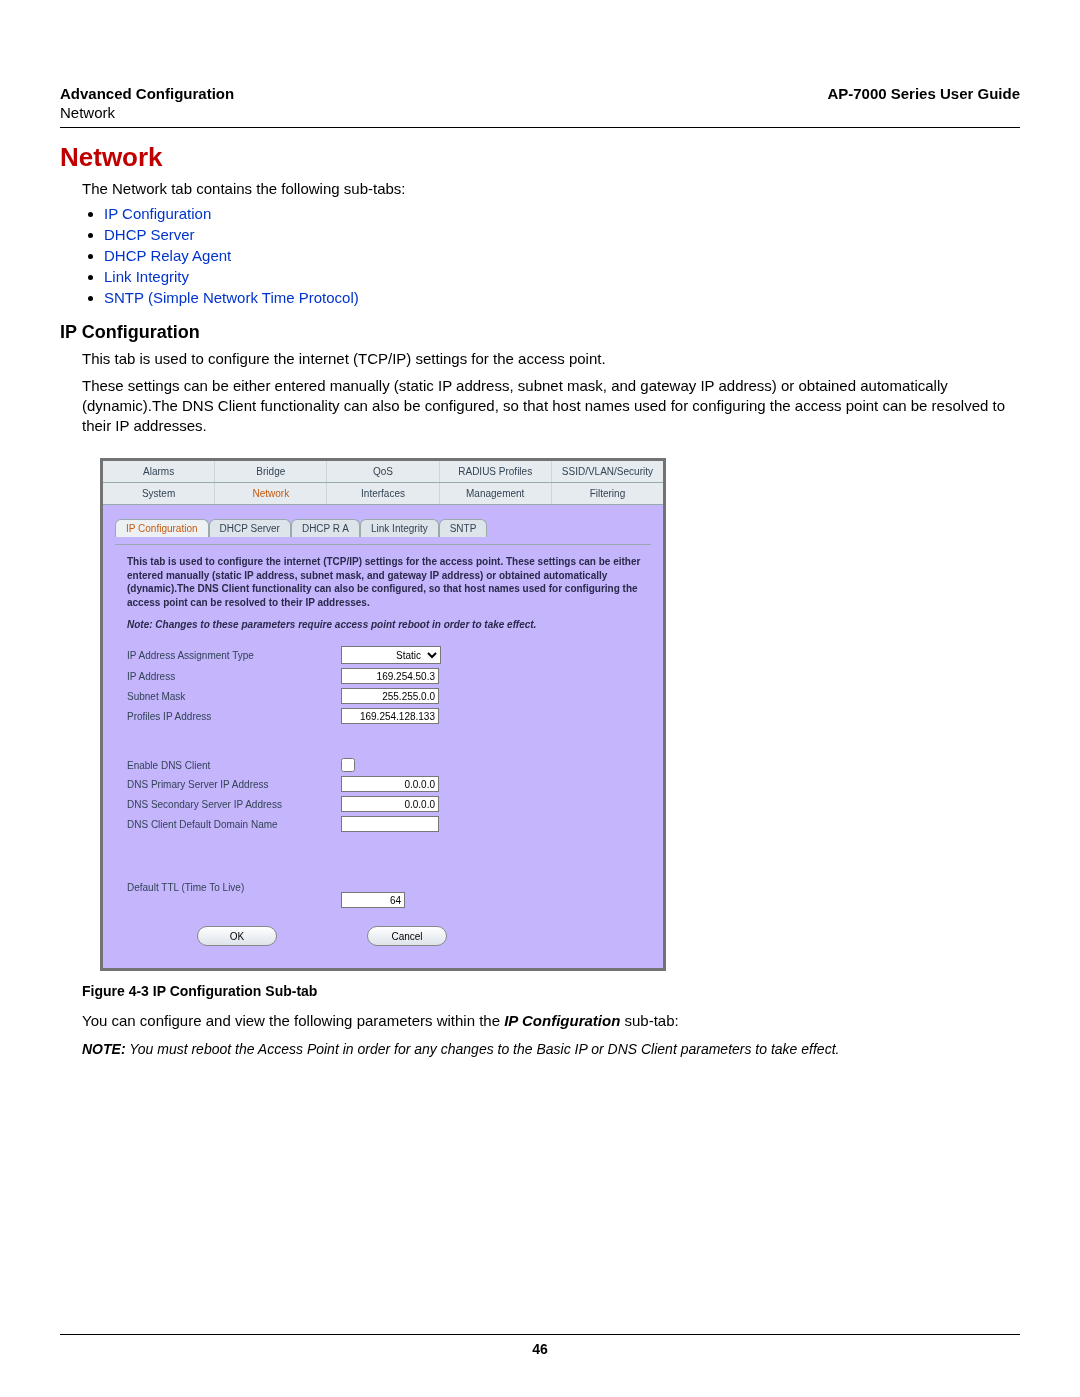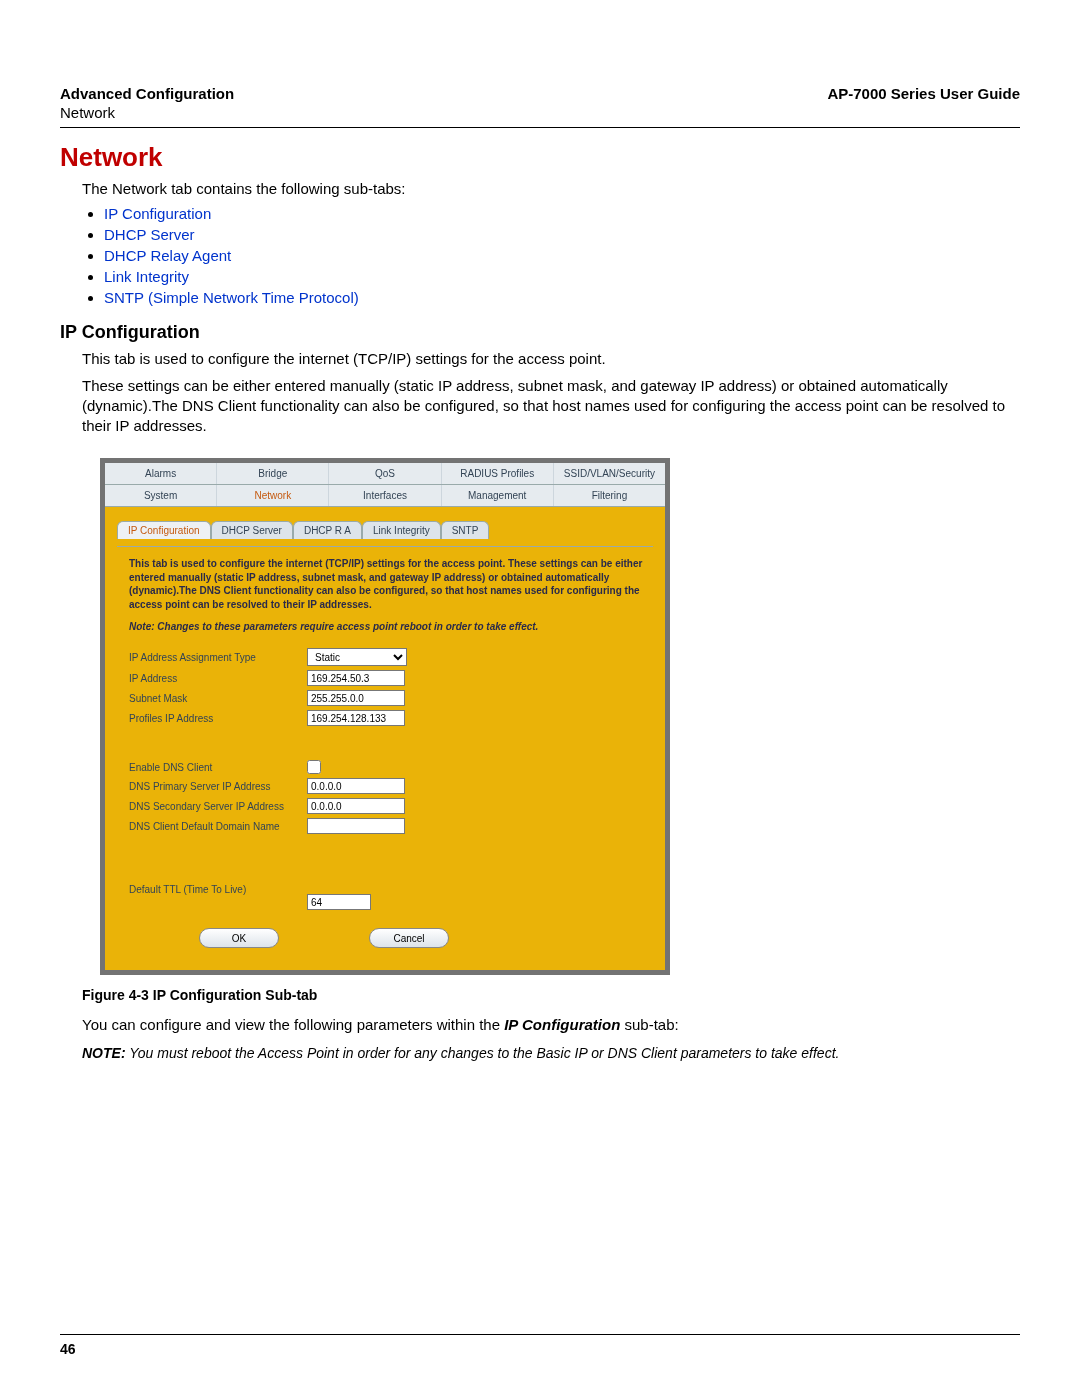--- a/index.html
+++ b/index.html
@@ -57,22 +57,22 @@
   }
   h2.sub-title {
     font-size: 18px;
     margin: 16px 0 6px 0;
   }
   .figure-wrap {
     margin: 22px 0 10px 40px;
   }
   .panel {
     width: 560px;
-    border: 5px solid #737373;
-    background: #eab308;
+    border: 3px solid #737373;
+    background: #c4b5fd;
     font-family: Verdana, Arial, sans-serif;
   }
   .top-tabs {
     display: flex;
     border-bottom: 1px solid #9aa;
   }
   .top-tab {
     flex: 1;
     text-align: center;
     font-size: 10px;
@@ -129,29 +129,30 @@
     margin: 0 6px 16px 12px;
   }
   .form-row {
     display: flex;
     align-items: center;
     margin: 4px 0 4px 12px;
     font-size: 10px;
     color: #345;
   }
   .form-row .label {
-    width: 178px;
+    width: 214px;
   }
   .form-row input[type="text"], .form-row select {
     font-size: 10px;
     height: 16px;
     box-sizing: border-box;
     border: 1px solid #777;
     background: #fff;
     padding: 0 3px;
+    text-align: right;
   }
   .form-row select {
     width: 100px;
     height: 18px;
   }
   .form-row .txt-ip { width: 98px; }
   .form-row .txt-small { width: 64px; margin-top: 26px; }
   .form-row input[type="checkbox"] {
     width: 14px; height: 14px;
     margin: 0;
@@ -193,21 +194,21 @@
     bottom: 40px;
     right: 60px;
     left: 60px;
   }
   .footer hr {
     border: none;
     border-top: 1px solid #000;
     margin-bottom: 6px;
   }
   .footer .pg {
-    text-align: left;
+    text-align: center;
     font-size: 14px;
     font-weight: bold;
   }
 </style>
 </head>
 <body>
 
 <div class="page">
 
   <div class="header-row">

